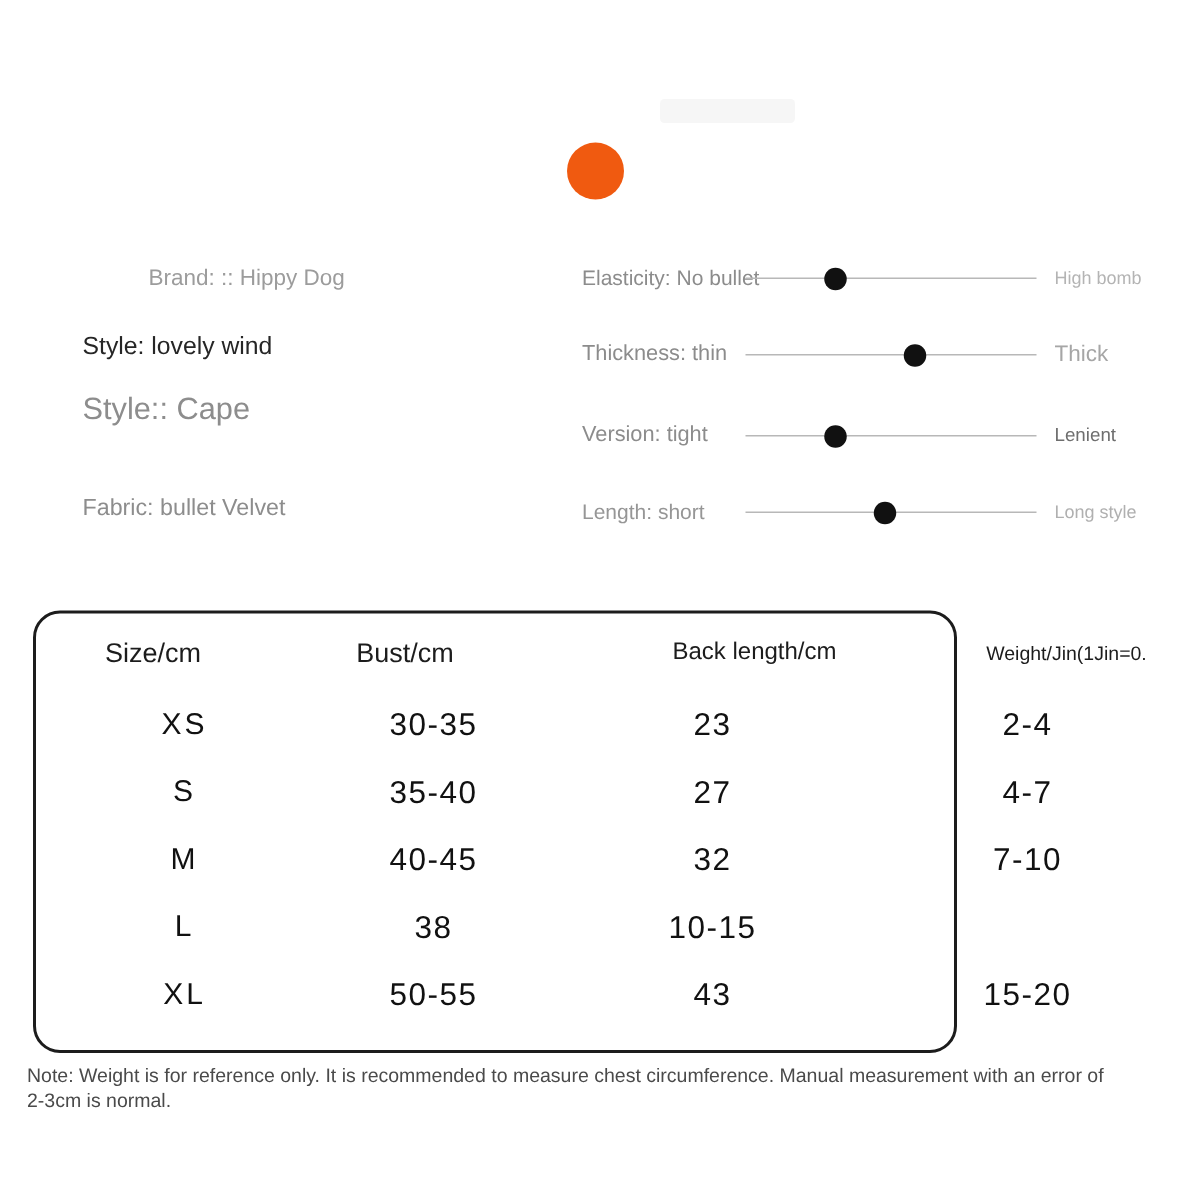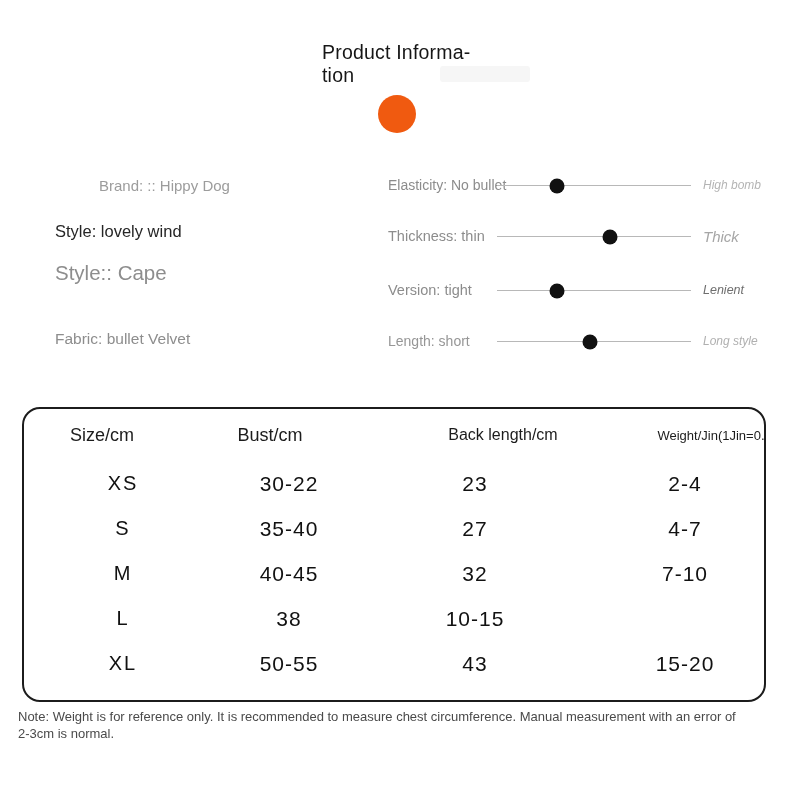--- a/index.html
+++ b/index.html
@@ -36,28 +36,28 @@
              white-space:nowrap; color:#8c8c8c; }
   .r0 .s-label { font-size:14px; }
   .r1 .s-label { font-size:14.5px; }
   .r2 .s-label { font-size:14.5px; }
   .r3 .s-label { font-size:14px; color:#969696; }
   .s-track { position:absolute; left:109px; top:50%; width:194px; height:1px;
              background:#b8b8b8; }
   .s-knob { position:absolute; top:50%; width:15px; height:15px; border-radius:50%;
             background:#111; transform:translate(-50%,-50%); }
   .s-right { position:absolute; left:315px; top:50%; transform:translateY(-50%);
-             white-space:nowrap;font-style:italic; }
+             white-space:nowrap; }
   .r0 .s-right { font-size:12px;   color:#b4b4b4; }
   .r1 .s-right { font-size:15px;   color:#a6a6a6; }
   .r2 .s-right { font-size:12.5px; color:#6e6e6e; }
   .r3 .s-right { font-size:12px;   color:#b0b0b0; }
 
   .size-table {
-    position:absolute; left:22px; top:407px; width:744px; height:295px;
+    position:absolute; left:22px; top:407px; width:616px; height:295px;
     border:2px solid #1c1c1c; border-radius:18px; background:#fff;
   }
   .t-head { display:grid; grid-template-columns:156px 180px 286px 130px;
             height:52px; align-items:center; }
   .t-head span { text-align:center; color:#1c1c1c; white-space:nowrap; }
   .t-head .h0 { font-size:18px; }
   .t-head .h1 { font-size:18px; }
   .t-head .h2 { font-size:16px; }
   .t-head .h3 { font-size:13px; }
   .t-row { display:grid; grid-template-columns:198px 134px 238px 182px;
@@ -67,24 +67,20 @@
   .t-row .c0 { font-size:20px; letter-spacing:2px; }
 
   .note { position:absolute; left:18px; top:709px; width:764px;
           font-size:13px; line-height:16.5px; color:#4a4a4a; }
 </style>
 </head>
 <body>
 
 <div class="canvas">
 
-  <div class="page-title">
-    <span>Product Informa-</span><br>
-    <span>tion</span>
-  </div>
 
   <div class="accent-dot" style="background: rgb(240, 90, 16);"></div>
 
   <div class="smudge s1"></div>
   <div class="smudge s2"></div>
   <div class="smudge s3"></div>
 
   <div class="attr a0">Brand: :: Hippy Dog</div>
   <div class="attr a1">Style: lovely wind</div>
   <div class="attr a2">Style:: Cape</div>
@@ -124,21 +120,21 @@
 
   <div class="size-table">
     <div class="t-head">
       <span class="h0">Size/cm</span>
       <span class="h1">Bust/cm</span>
       <span class="h2">Back length/cm</span>
       <span class="h3">Weight/Jin(1Jin=0.</span>
     </div>
     <div class="t-row">
       <span class="c0">XS</span>
-      <span class="c1">30-22</span>
+      <span class="c1">30-35</span>
       <span class="c2">23</span>
       <span class="c3">2-4</span>
     </div>
     <div class="t-row">
       <span class="c0">S</span>
       <span class="c1">35-40</span>
       <span class="c2">27</span>
       <span class="c3">4-7</span>
     </div>
     <div class="t-row">

